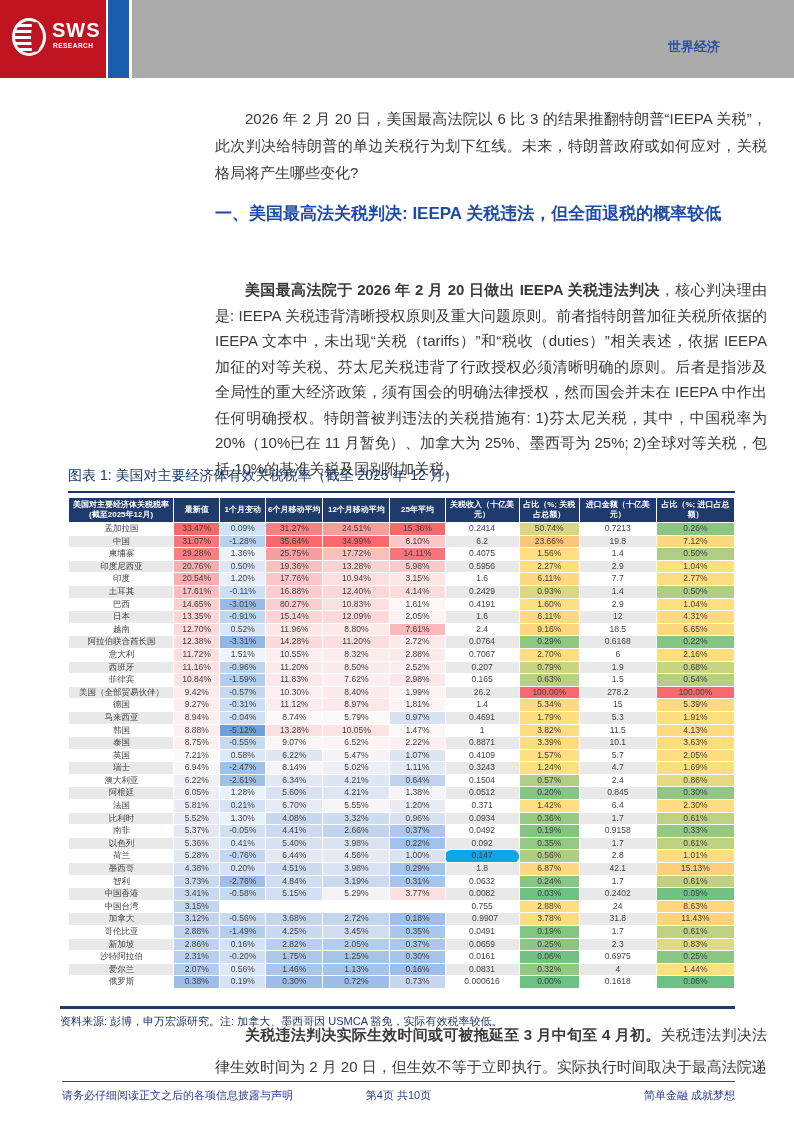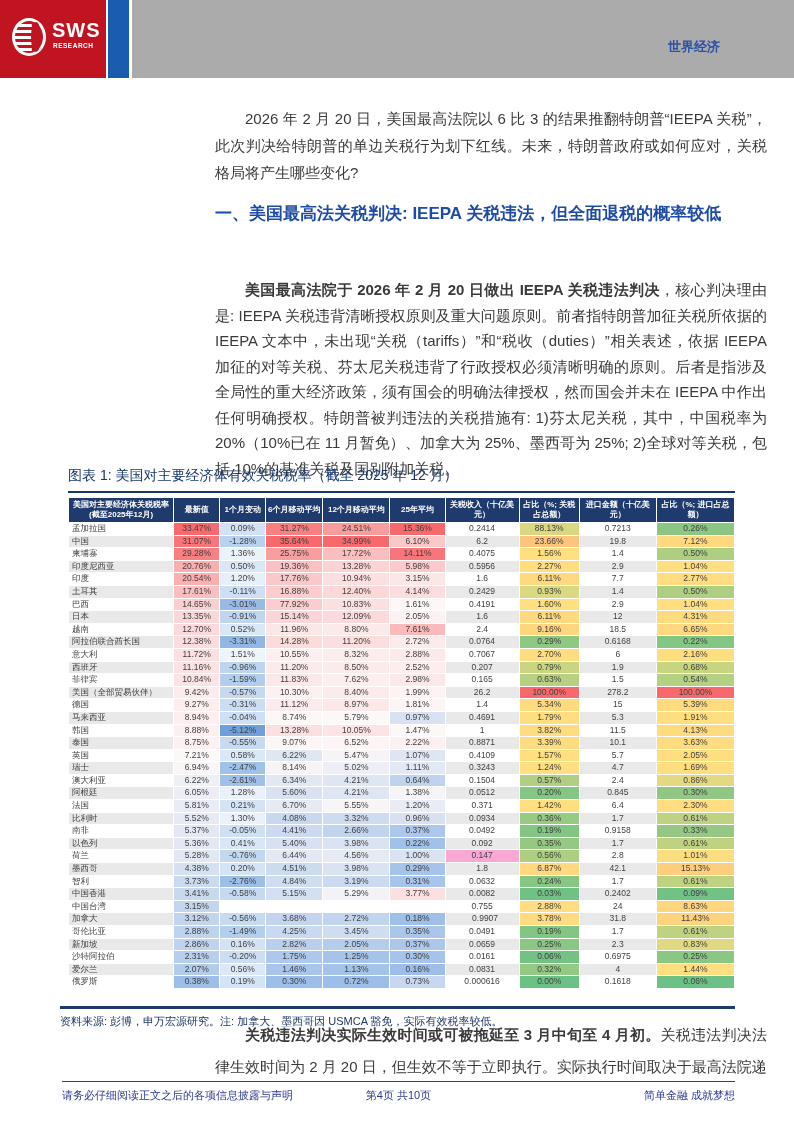--- a/index.html
+++ b/index.html
@@ -28,21 +28,21 @@
   .closing{top:1004px;line-height:32px;}
   
   .charttitle{position:absolute;left:68px;top:467px;width:667px;font-size:14px;font-weight:normal;color:#17376B;
               padding-bottom:6px;border-bottom:2.5px solid #17376B;}
   .tablewrap{position:absolute;left:68px;top:497px;width:667px;}
   table{border-collapse:collapse;table-layout:fixed;width:667px;}
   th{background:#1F3A6D;color:#ffffff;font-size:8px;font-weight:bold;padding:2px 1px;line-height:10px;
      border:1px solid #ffffff;text-align:center;vertical-align:middle;}
   td{font-size:8.5px;height:11.6px;line-height:11.6px;padding:0 2px;border:1px solid #ffffff;
      text-align:center;color:#3F3F3F;white-space:nowrap;overflow:hidden;}
-  td:first-child{text-align:left;padding-left:3px;}
+  td:first-child{text-align:center;padding-left:3px;}
   .navy-sep{position:absolute;left:60px;top:1006px;width:675px;height:3px;background:#1F3A6D;}
   .source{position:absolute;left:60px;top:1014px;width:675px;font-size:11px;color:#1F3864;}
   .footrule{position:absolute;left:62px;top:1081px;width:673px;height:1px;background:#444;}
   .footer{position:absolute;left:62px;top:1088px;width:673px;font-size:11px;color:#2B3990;}
   .footer .fl{position:absolute;left:0;}
   .footer .fc{position:absolute;left:0;width:100%;text-align:center;color:#2B3990;}
   .footer .fr{position:absolute;right:0;}
 </style>
 </head>
 <body>
@@ -98,21 +98,21 @@
       </thead>
     <tbody id="tariff-body">
         <tr>
           <td style="background: rgb(255, 255, 255);">孟加拉国</td>
           <td style="background: rgb(247, 105, 108);">33.47%</td>
           <td style="background: rgb(210, 226, 244);">0.09%</td>
           <td style="background: rgb(248, 128, 131);">31.27%</td>
           <td style="background: rgb(249, 156, 158);">24.51%</td>
           <td style="background: rgb(247, 105, 108);">15.36%</td>
           <td style="background: rgb(255, 255, 255);">0.2414</td>
-          <td style="background: rgb(217, 215, 129);">88.13%</td>
+          <td style="background: rgb(217, 215, 129);">50.74%</td>
           <td style="background: rgb(255, 255, 255);">0.7213</td>
           <td style="background: rgb(138, 199, 131);">0.26%</td>
         </tr>
         <tr>
           <td style="background: rgb(233, 233, 233);">中国</td>
           <td style="background: rgb(248, 118, 121);">31.07%</td>
           <td style="background: rgb(184, 209, 238);">-1.28%</td>
           <td style="background: rgb(247, 105, 108);">35.64%</td>
           <td style="background: rgb(247, 105, 108);">34.99%</td>
           <td style="background: rgb(251, 200, 201);">6.10%</td>
@@ -166,21 +166,21 @@
           <td style="background: rgb(252, 221, 221);">4.14%</td>
           <td style="background: rgb(233, 233, 233);">0.2429</td>
           <td style="background: rgb(218, 216, 129);">0.93%</td>
           <td style="background: rgb(233, 233, 233);">1.4</td>
           <td style="background: rgb(174, 206, 130);">0.50%</td>
         </tr>
         <tr>
           <td style="background: rgb(255, 255, 255);">巴西</td>
           <td style="background: rgb(251, 207, 208);">14.65%</td>
           <td style="background: rgb(151, 187, 230);">-3.01%</td>
-          <td style="background: rgb(251, 205, 206);">77.92%</td>
+          <td style="background: rgb(251, 205, 206);">80.27%</td>
           <td style="background: rgb(252, 223, 224);">10.83%</td>
           <td style="background: rgb(253, 247, 247);">1.61%</td>
           <td style="background: rgb(255, 255, 255);">0.4191</td>
           <td style="background: rgb(255, 223, 128);">1.60%</td>
           <td style="background: rgb(255, 255, 255);">2.9</td>
           <td style="background: rgb(255, 223, 128);">1.04%</td>
         </tr>
         <tr>
           <td style="background: rgb(233, 233, 233);">日本</td>
           <td style="background: rgb(252, 215, 215);">13.35%</td>
@@ -409,21 +409,21 @@
           <td style="background: rgb(233, 233, 233);">1.7</td>
           <td style="background: rgb(191, 210, 130);">0.61%</td>
         </tr>
         <tr>
           <td style="background: rgb(255, 255, 255);">荷兰</td>
           <td style="background: rgb(226, 232, 243);">5.28%</td>
           <td style="background: rgb(194, 215, 240);">-0.76%</td>
           <td style="background: rgb(227, 232, 244);">6.44%</td>
           <td style="background: rgb(229, 234, 244);">4.56%</td>
           <td style="background: rgb(218, 227, 242);">1.00%</td>
-          <td style="background: #f9a8d4;">0.147</td>
+          <td style="background: #0ea5e9; border-radius: 6px;">0.147</td>
           <td style="background: rgb(174, 207, 130);">0.56%</td>
           <td style="background: rgb(255, 255, 255);">2.8</td>
           <td style="background: rgb(251, 222, 128);">1.01%</td>
         </tr>
         <tr>
           <td style="background: rgb(233, 233, 233);">墨西哥</td>
           <td style="background: rgb(213, 224, 241);">4.38%</td>
           <td style="background: rgb(212, 227, 245);">0.20%</td>
           <td style="background: rgb(204, 219, 240);">4.51%</td>
           <td style="background: rgb(218, 227, 242);">3.98%</td>

